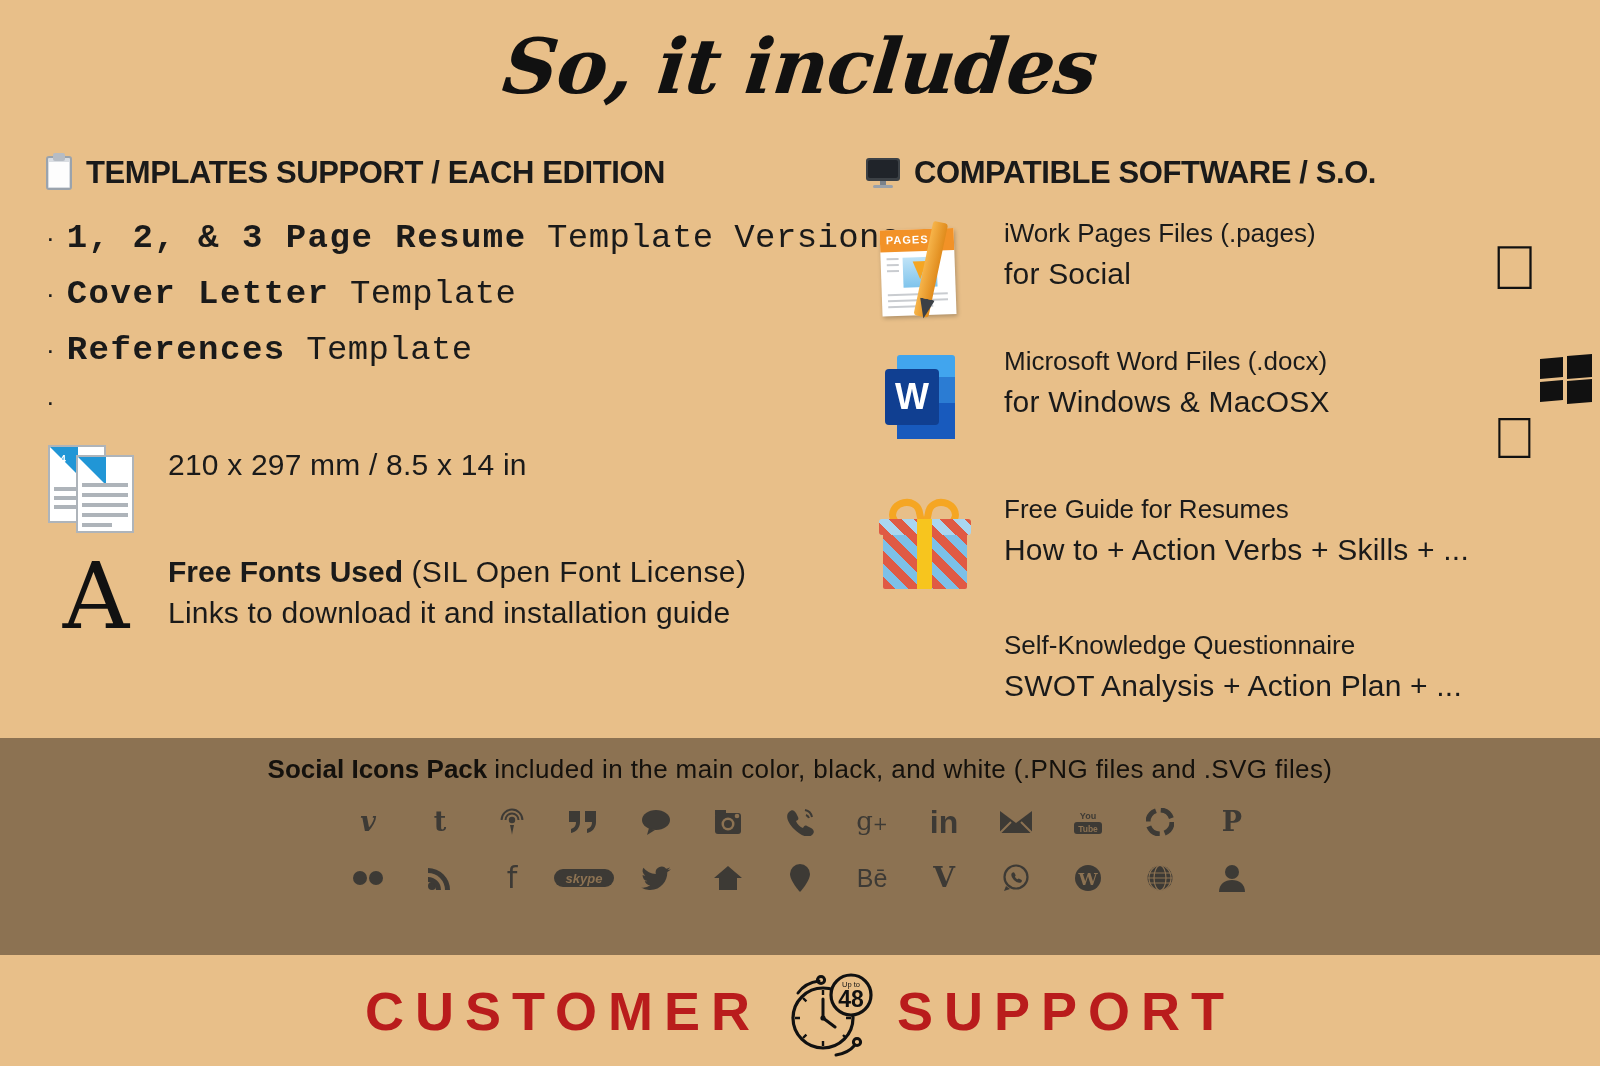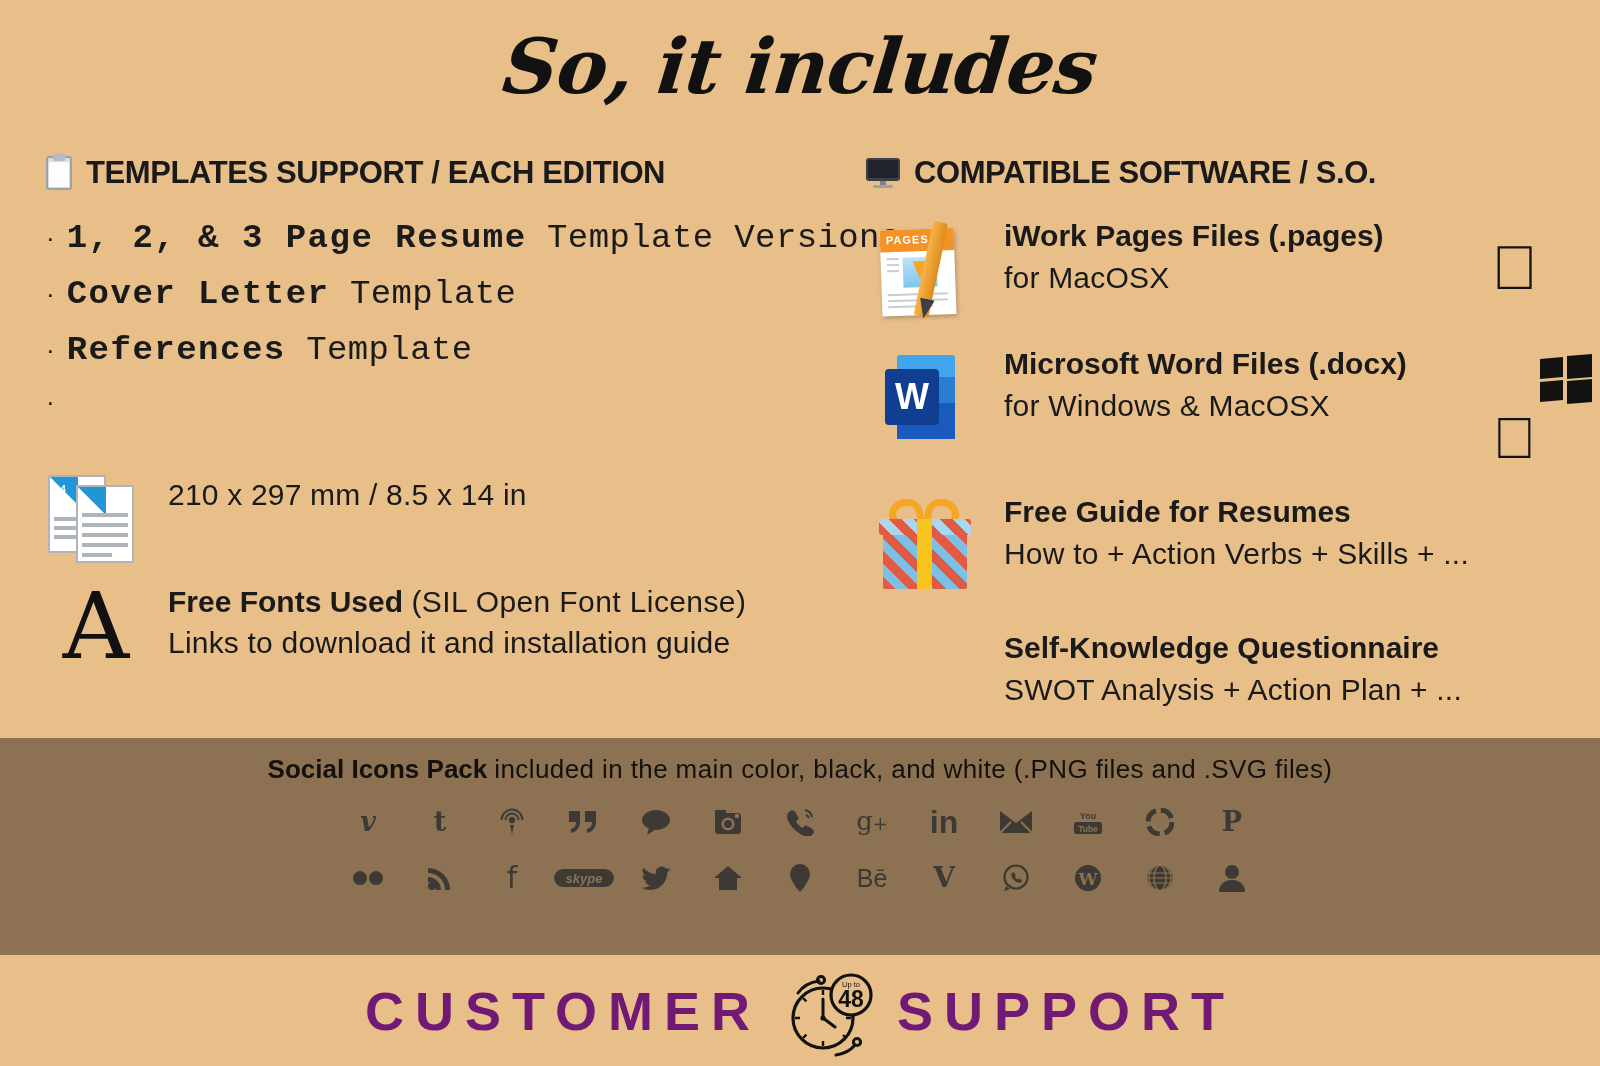--- a/index.html
+++ b/index.html
@@ -85,21 +85,21 @@
   .ico-a4 .l2{left:33px;top:21px;}
   .ico-a4 .ln{position:absolute;height:4px;background:#aeb4ba;}
 
   
   .ico-bigA{font-family:"DejaVu Serif", serif;font-size:92px;line-height:0.86;font-weight:400;color:#111;}
 
   
   .rrow{display:flex;align-items:flex-start;gap:20px;margin-top:22px;position:relative;}
   .rrow .ricon{flex:0 0 auto;width:118px;display:flex;justify-content:center;align-items:flex-start;padding-top:4px;}
   .rrow .rtxt{flex:1 1 auto;padding-top:0px;}
-  .rtitle{font-size:30px;font-weight:700;line-height:1.14;white-space:nowrap;letter-spacing:0;}
+  .rtitle{font-size:26px;font-weight:400;line-height:1.14;white-space:nowrap;letter-spacing:0;}
   .rsub{font-size:30px;font-weight:400;line-height:1.25;margin-top:6px;white-space:nowrap;letter-spacing:0.2px;}
 
   
   .ico-pages{width:96px;height:96px;position:relative;transform:rotate(-2deg);}
   .ico-pages .doc{position:absolute;left:4px;top:6px;width:74px;height:86px;background:#fff;box-shadow:1px 2px 4px rgba(0,0,0,.25);}
   .ico-pages .bar{position:absolute;left:4px;top:6px;width:74px;height:22px;background:#f29227;}
   .ico-pages .bar span{position:absolute;left:6px;top:4px;color:#fff;font-size:11px;font-weight:700;letter-spacing:1px;}
   .ico-pages .pic{position:absolute;left:26px;top:34px;width:34px;height:30px;background:linear-gradient(#bfe3f7,#7fc4ec);}
   .ico-pages .flw{position:absolute;left:36px;top:38px;width:0;height:0;border-left:7px solid transparent;border-right:7px solid transparent;border-top:18px solid #f5a623;}
   .ico-pages .tl{position:absolute;height:2px;background:#c9ccd0;}
@@ -160,21 +160,21 @@
   }
   .icon-row .sico svg{display:block;}
   .icon-row.row2{margin-top:22px;}
 
   
   .footer{
     position:absolute;left:0;top:955px;width:1600px;height:111px;
     display:flex;align-items:center;justify-content:center;gap:20px;
   }
   .footer .word{
-    font-size:54px;font-weight:700;letter-spacing:11px;color:#701a75;
+    font-size:54px;font-weight:700;letter-spacing:11px;color:#b91c1c;
     font-family:"Liberation Sans",sans-serif;
   }
   .stopwatch{width:96px;height:96px;position:relative;}
 </style>
 </head>
 <body>
 
 <div class="page">
 
   <div class="title">So, it includes</div>
@@ -208,21 +208,21 @@
         <span class="dot">·</span>
         <span class="txt"><span class="b">References</span>
         <span class="n">Template</span></span>
       </div>
 
       <div class="bullet">
         <span class="dot">·</span>
       </div>
     </div>
 
-    <div class="feat" style="margin-top:54px;">
+    <div class="feat" style="margin-top:24px;">
       <div class="ficon">
         <span class="ico-a4">
           <span class="sheet s1"></span>
           <span class="corner c1"></span>
             <span class="lbl l1">A4</span>
           <span class="ln" style="left:6px;top:44px;width:40px;"></span>
           <span class="ln" style="left:6px;top:53px;width:40px;"></span>
           <span class="ln" style="left:6px;top:62px;width:30px;"></span>
           <span class="sheet s2"></span>
           <span class="corner c2"></span>
@@ -278,21 +278,21 @@
             <span class="flw"></span>
           <span class="tl" style="left:10px;top:70px;width:60px;"></span>
           <span class="tl" style="left:10px;top:76px;width:60px;"></span>
           <span class="tl" style="left:10px;top:82px;width:45px;"></span>
           <span class="pen"></span>
             <span class="nib"></span>
         </span>
       </div>
       <div class="rtxt">
         <div class="rtitle">iWork Pages Files (.pages)</div>
-        <div class="rsub">for MacOSX</div>
+        <div class="rsub">for Social</div>
       </div>
       <span class="oslogo apple1"></span>
     </div>
 
     <div class="rrow" style="margin-top:28px;">
       <div class="ricon">
         <span class="ico-word">
           <span class="r1"></span>
             <span class="r2"></span>
             <span class="r3"></span>

